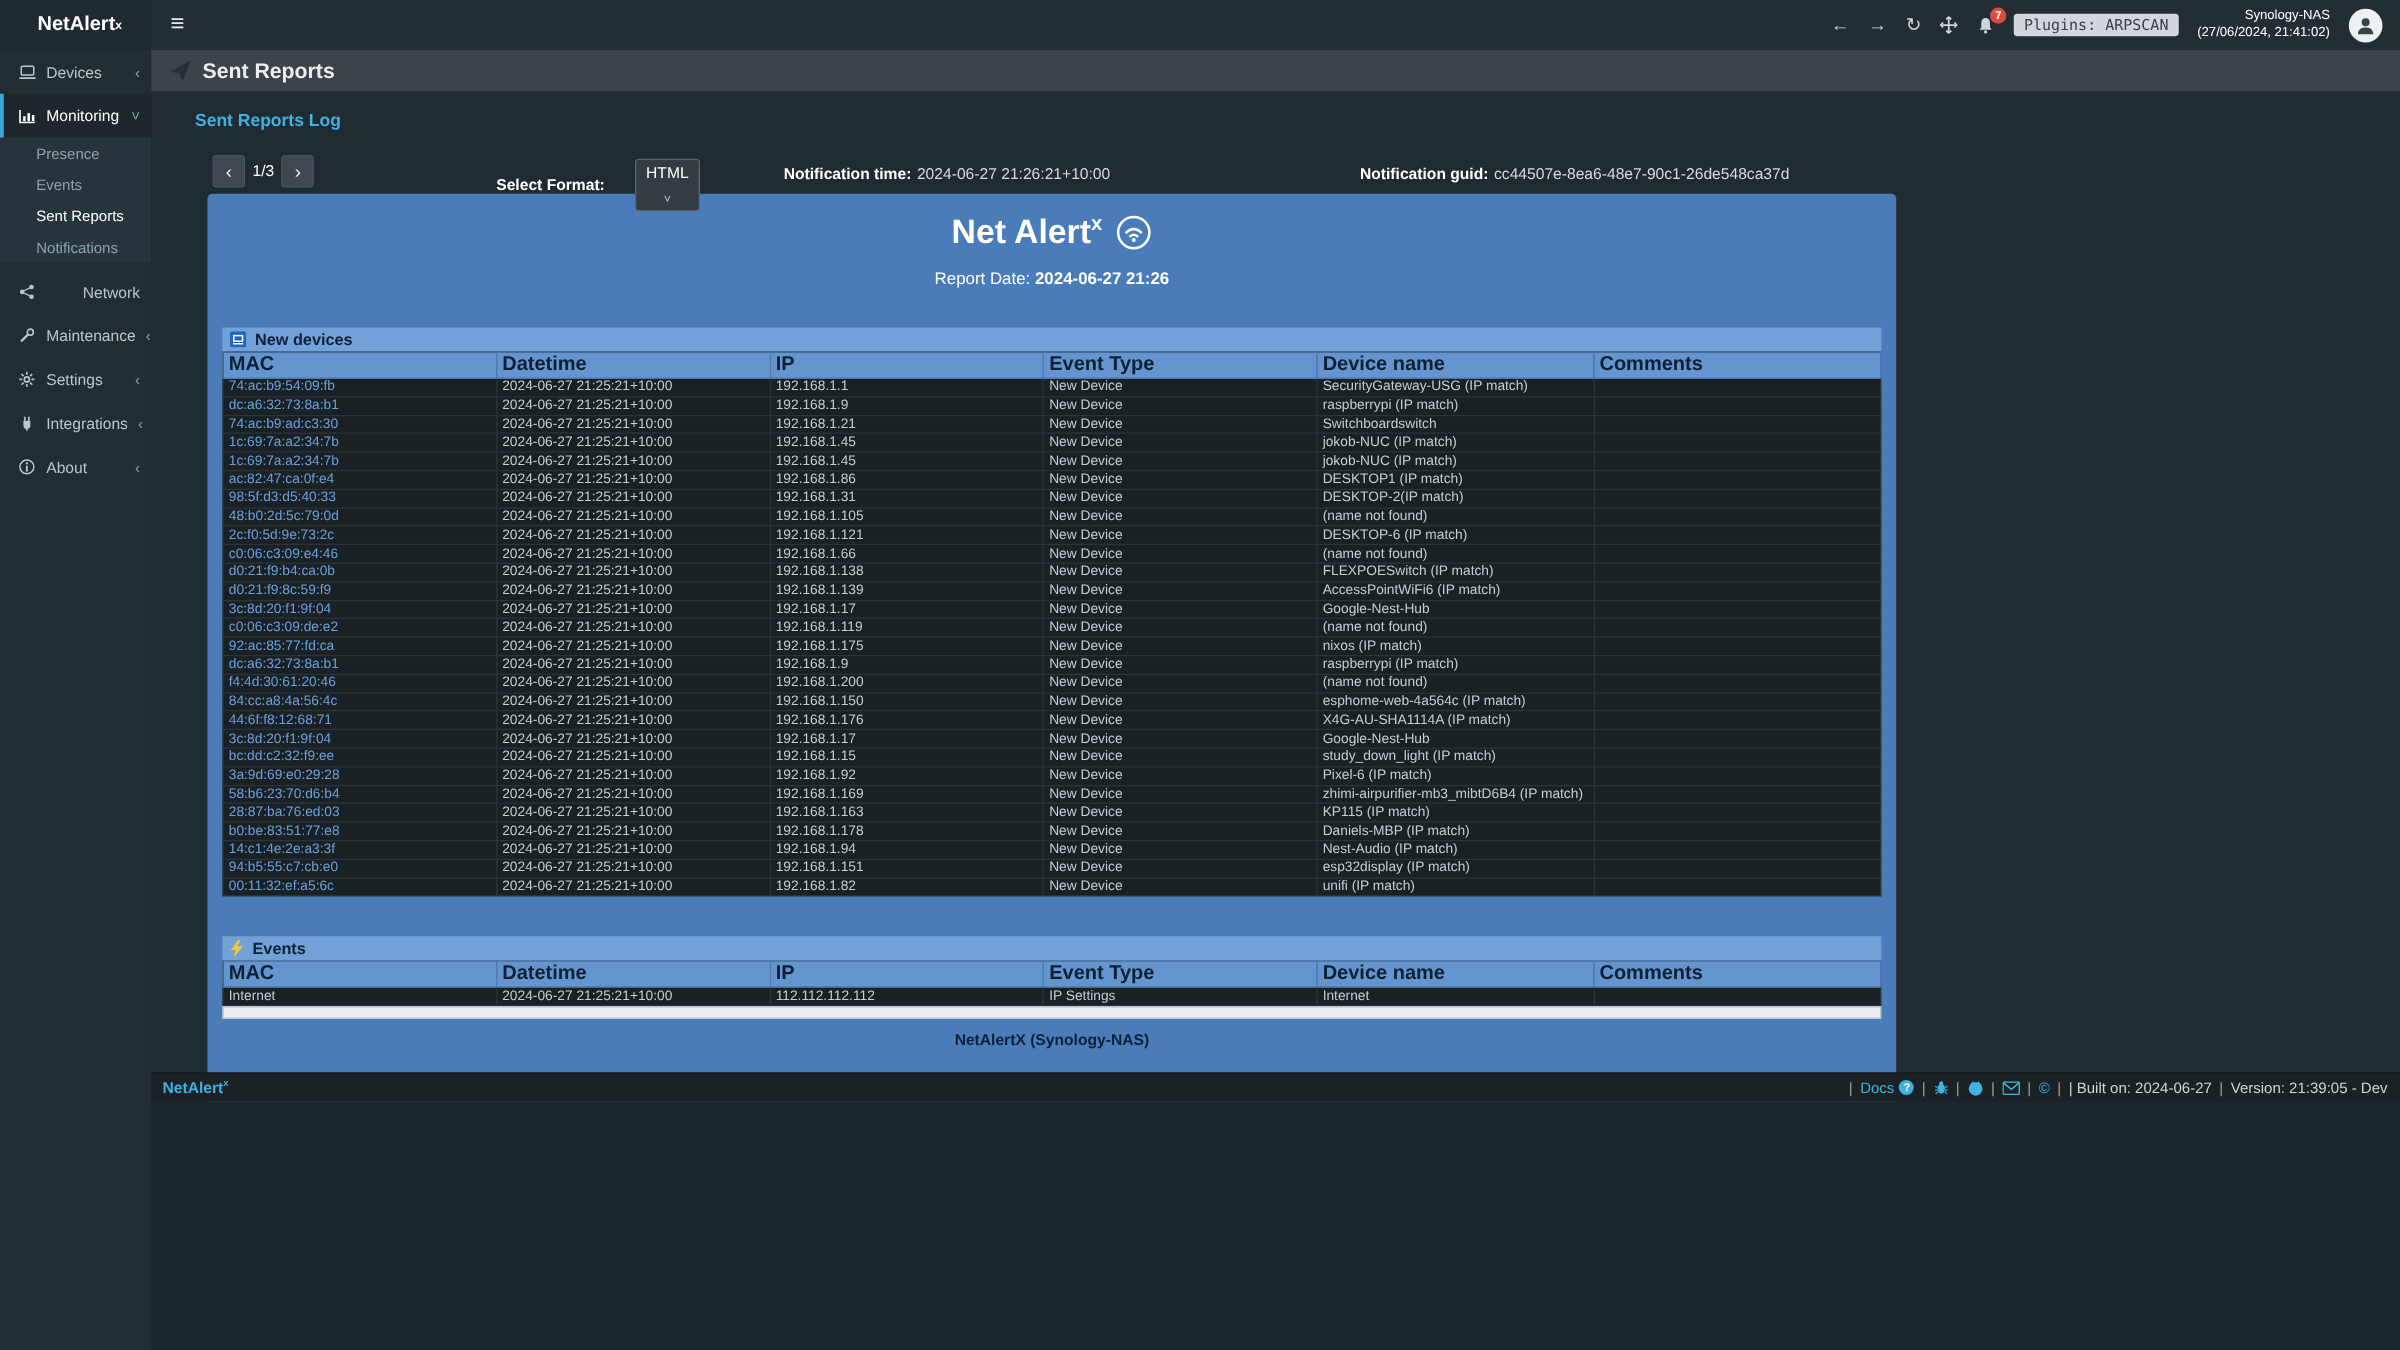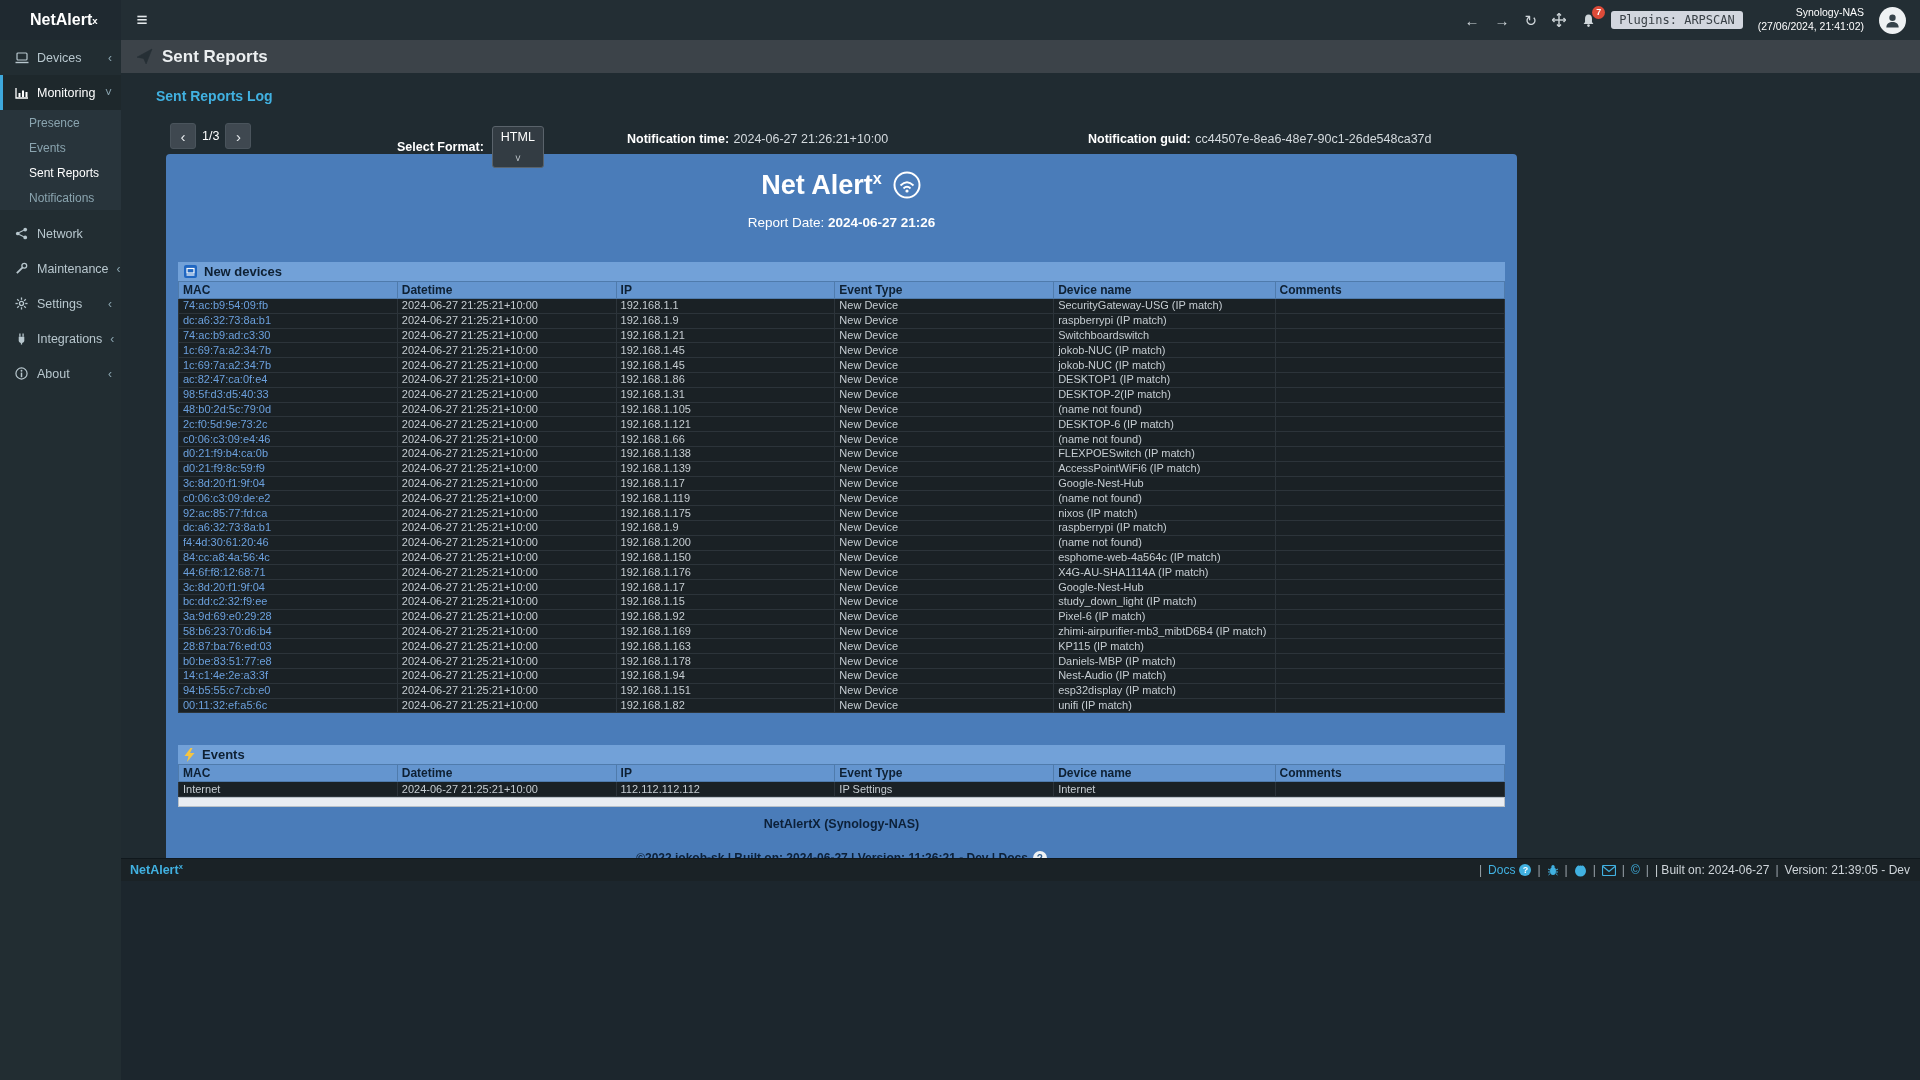--- a/index.html
+++ b/index.html
@@ -14,56 +14,56 @@
   .nav-right { margin-left:auto; display:flex; align-items:center; gap:15px; padding-right:14px; }
   .nav-ic { color:#cfd6da; font-size:15px; cursor:pointer; line-height:1; }
   .bell-wrap { position:relative; cursor:pointer; display:flex; }
   .badge { position:absolute; top:-7px; right:-9px; background:#dd4b39; color:#fff; font-size:9px; line-height:13px; height:13px; min-width:13px; text-align:center; border-radius:7px; padding:0 3px; font-weight:bold; }
   .plugins-badge { background:#d2d6de; color:#3a4147; font-family:"DejaVu Sans Mono", monospace; font-size:12px; padding:2px 8px; border-radius:3px; }
   .host-info { text-align:right; font-size:10.5px; line-height:1.3; color:#fff; }
   .avatar { width:27px; height:27px; border-radius:50%; background:#eef1f3; display:flex; align-items:center; justify-content:center; cursor:pointer; }
 
   
   .sidebar { position:absolute; top:40px; left:0; bottom:0; width:121px; background:#222d32; font-size:12.5px; }
-  .side-item { height:35px; display:flex; align-items:center; gap:8px; padding:0 9px 0 11px; color:#b8c7ce; cursor:pointer; border-left:3px solid transparent; }
+  .side-item { height:35px; display:flex; align-items:center; gap:8px; padding:0 9px 0 11px; color:#b8c7ce; cursor:pointer; border-left:3px solid transparent;justify-content:space-between; }
   .side-item .arrow { margin-left:auto; color:#8aa4af; font-size:12px; }
   .sicon { width:15px; display:flex; justify-content:center; flex:none; }
   .sicon svg { display:block; }
   .treeview-active { background:#28343b; }
   .treeview-active .side-head { background:#1e282c; border-left:3px solid #3ea8dc; color:#fff; }
   .submenu-item { height:25px; display:flex; align-items:center; padding-left:29px; color:#8aa4af; cursor:pointer; font-size:12px; }
   .submenu-item.active { color:#fff; }
 
   
   .content { position:absolute; top:40px; left:121px; right:0; bottom:0; background:#202b31; }
   .content-header { height:33px; background:#3c4349; display:flex; align-items:center; gap:9px; padding:0 15px; color:#eceff1; font-size:17px; font-weight:bold; }
   .log-link { display:inline-block; margin:15px 0 0 35px; color:#41b1e1; font-size:14px; font-weight:bold; cursor:pointer; text-decoration:none; }
 
   .controls { position:relative; height:28px; margin-top:18px; }
   .pager { position:absolute; left:49px; top:0; display:flex; align-items:center; gap:6px; }
   .pg-btn { width:26px; height:26px; background:#3f4850; border:1px solid #4a545c; border-radius:3px; color:#e8ecef; display:flex; align-items:center; justify-content:center; font-size:15px; cursor:pointer; }
   .pg-count { color:#fff; font-size:12.5px; }
-  .fmt { position:absolute; left:276px; top:3px; display:flex; align-items:center; gap:8px; }
+  .fmt { position:absolute; left:276px; top:3px; display:flex; align-items:center; gap:24px; }
   .lbl { font-weight:bold; color:#fff; font-size:12.5px; }
   .val { color:#d4dade; font-size:12.5px; }
   .select { background:#333c43; border:1px solid #5a636b; border-radius:3px; color:#fff; font-size:12.5px; padding:3px 8px; display:inline-flex; align-items:center; gap:9px; cursor:pointer;flex-direction:column; }
   .select .chev { font-size:10px; color:#c2c9ce; }
   .notif-time { position:absolute; left:506px; top:6px; }
   .notif-guid { position:absolute; left:967px; top:6px; }
 
   
   .report-panel { margin:3px 0 0 45px; width:1351px; background:#4a7cb9; border-radius:4px; padding:15px 12px 12px; }
   .report-title { text-align:center; color:#fff; font-size:27px; font-weight:bold; display:flex; align-items:center; justify-content:center; gap:10px; }
   .report-date { text-align:center; color:#fff; font-size:13.5px; margin-top:14px; }
   .report-date b { font-weight:bold; }
   .tables { margin-top:13px; }
   .section-bar { display:flex; align-items:center; gap:7px; background:#72a1d8; padding:2px 6px; height:19px; font-weight:bold; color:#0e2033; font-size:13px;margin-top:32px; }
   .sec-icon { display:flex; }
   .rpt-table { width:100%; border-collapse:collapse; table-layout:fixed; background:#1a2125; }
-  .rpt-table th { background:#6495cf; border:1px solid #4f7bac; color:#0e2033; font-size:12px; font-weight:bold; text-align:left; padding:1px 4px; height:14px; }
+  .rpt-table th { background:#6495cf; border:1px solid #4f7bac; color:#0e2033; font-size:16px; font-weight:bold; text-align:left; padding:1px 4px; height:14px; }
   .rpt-table td { border:1px solid #2c343a; color:#c6cdd2; font-size:11px; padding:0 4px; height:14.8px; line-height:13px; white-space:nowrap; overflow:hidden; }
   .rpt-table td.mac-link { color:#6ba0dd; cursor:pointer; }
   .white-strip { height:10px; background:#e9edf2; border:1px solid #b9c1c8; }
   .report-footer { text-align:center; margin-top:10px; color:#0c2038; }
   .rf1 { font-weight:bold; font-size:12.5px; }
   .rf2 { font-weight:bold; font-size:12px; margin-top:20px; display:flex; align-items:center; justify-content:center; gap:5px; }
   .q-circle { display:inline-flex; width:14px; height:14px; border-radius:50%; background:#eef1f3; color:#2b5b8e; font-size:10px; font-weight:bold; align-items:center; justify-content:center; }
 
   
   .page-footer { position:absolute; left:121px; right:0; top:858px; height:23px; background:#1a2226; border-top:1px solid #10181d; display:flex; align-items:center; padding:0 10px 0 9px; font-size:12.5px; z-index:10; }

